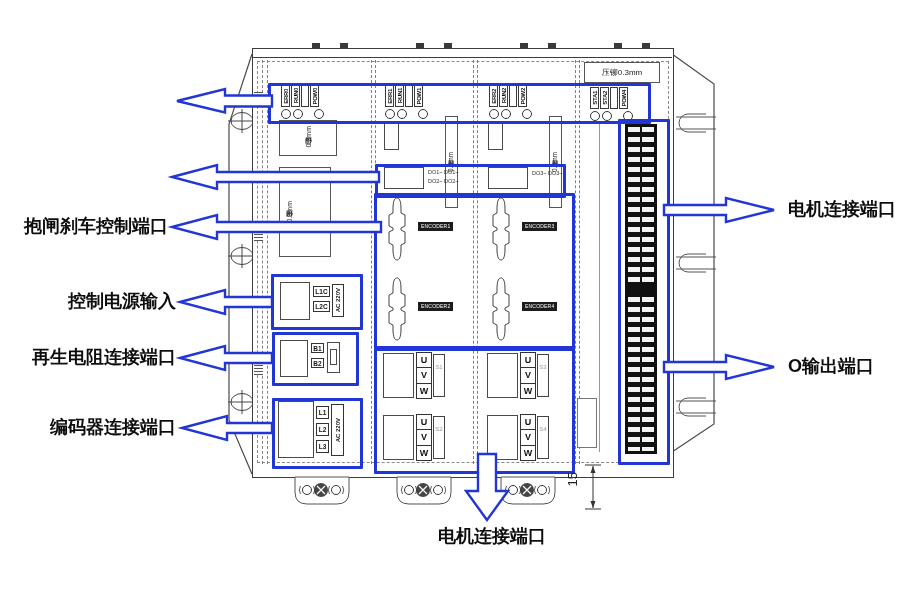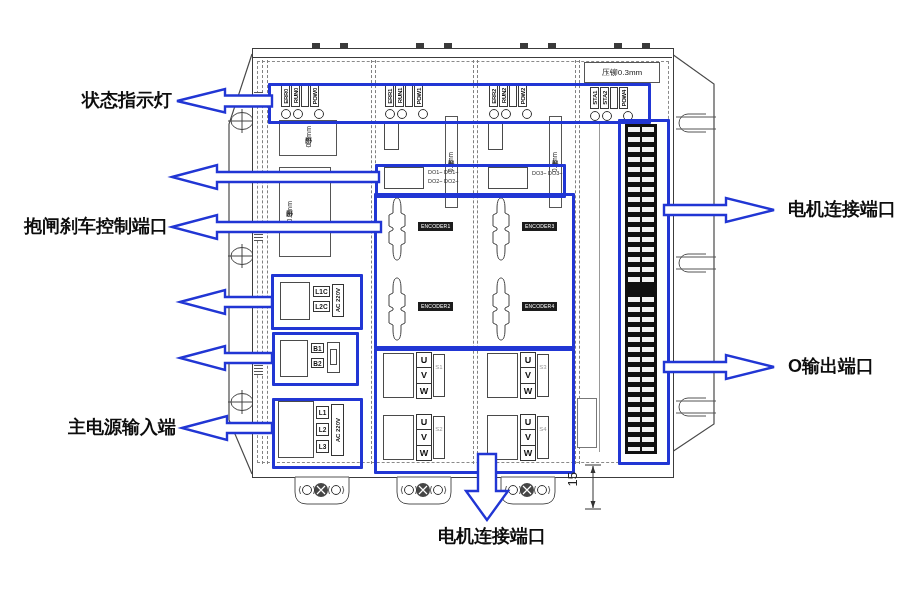--- a/index.html
+++ b/index.html
@@ -349,23 +349,24 @@
   <svg class="abs" style="left:662px;top:196px" width="114" height="28" viewBox="0 0 114 28">
     <polygon points="112,14 64,2 64,9 2,9 2,19 64,19 64,26" fill="#fff" stroke="#2136d4" stroke-width="2.4"></polygon>
   </svg>
   <svg class="abs" style="left:662px;top:353px" width="114" height="28" viewBox="0 0 114 28">
     <polygon points="112,14 64,2 64,9 2,9 2,19 64,19 64,26" fill="#fff" stroke="#2136d4" stroke-width="2.4"></polygon>
   </svg>
   <svg class="abs" style="left:464px;top:452px" width="46" height="70" viewBox="0 0 46 70">
     <polygon points="23,68 2,39 14,39 14,2 32,2 32,39 44,39" fill="#fff" stroke="#2136d4" stroke-width="2.4"></polygon>
   </svg>
 
-  <div class="lbl r" style="left:20px;top:91px;width:152px">状态指示灯</div>
   <div class="lbl r" style="left:10px;top:217px;width:158px">抱闸刹车控制端口</div>
-  <div class="lbl r" style="left:20px;top:418px;width:156px">主电源输入端</div>
+  <div class="lbl r" style="left:20px;top:292px;width:156px">控制电源输入</div>
+  <div class="lbl r" style="left:8px;top:348px;width:168px">再生电阻连接端口</div>
+  <div class="lbl r" style="left:20px;top:418px;width:156px">编码器连接端口</div>
   <div class="lbl" style="left:788px;top:200px">电机连接端口</div>
   <div class="lbl" style="left:788px;top:357px">O输出端口</div>
   <div class="lbl" style="left:417px;top:527px;width:150px;text-align:center">电机连接端口</div>
 
   <svg class="abs" style="left:585px;top:463px" width="16" height="48" viewBox="0 0 16 48">
     <line x1="8" y1="3" x2="8" y2="45" stroke="#333"></line>
     <path d="M8,3 L5.5,10 L10.5,10 Z" fill="#333"></path>
     <path d="M8,45 L5.5,38 L10.5,38 Z" fill="#333"></path>
     <line x1="0" y1="2" x2="16" y2="2" stroke="#333"></line>
     <line x1="0" y1="46" x2="16" y2="46" stroke="#333"></line>

